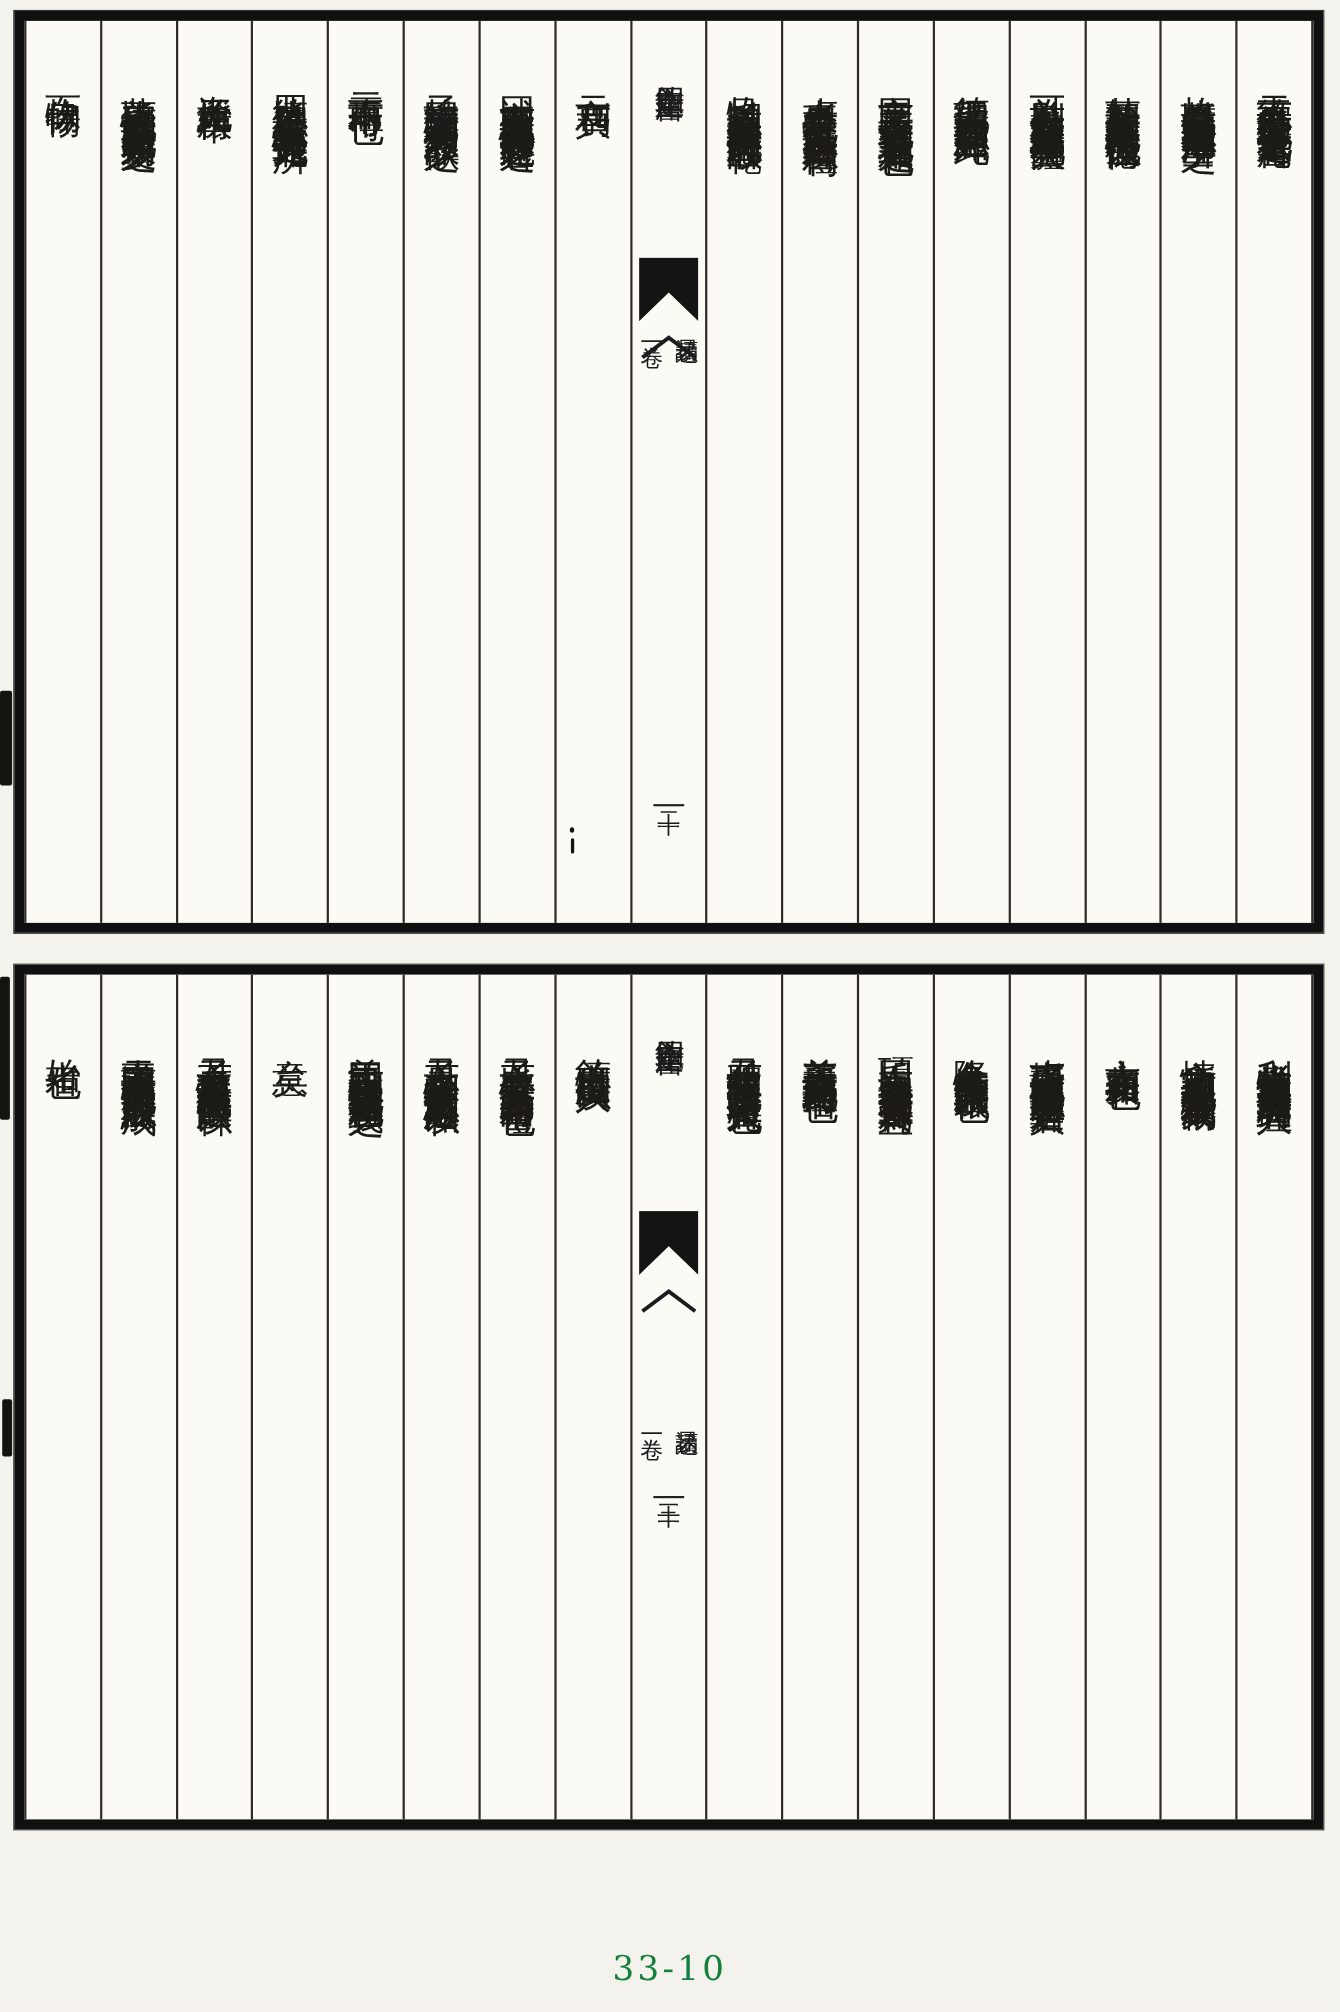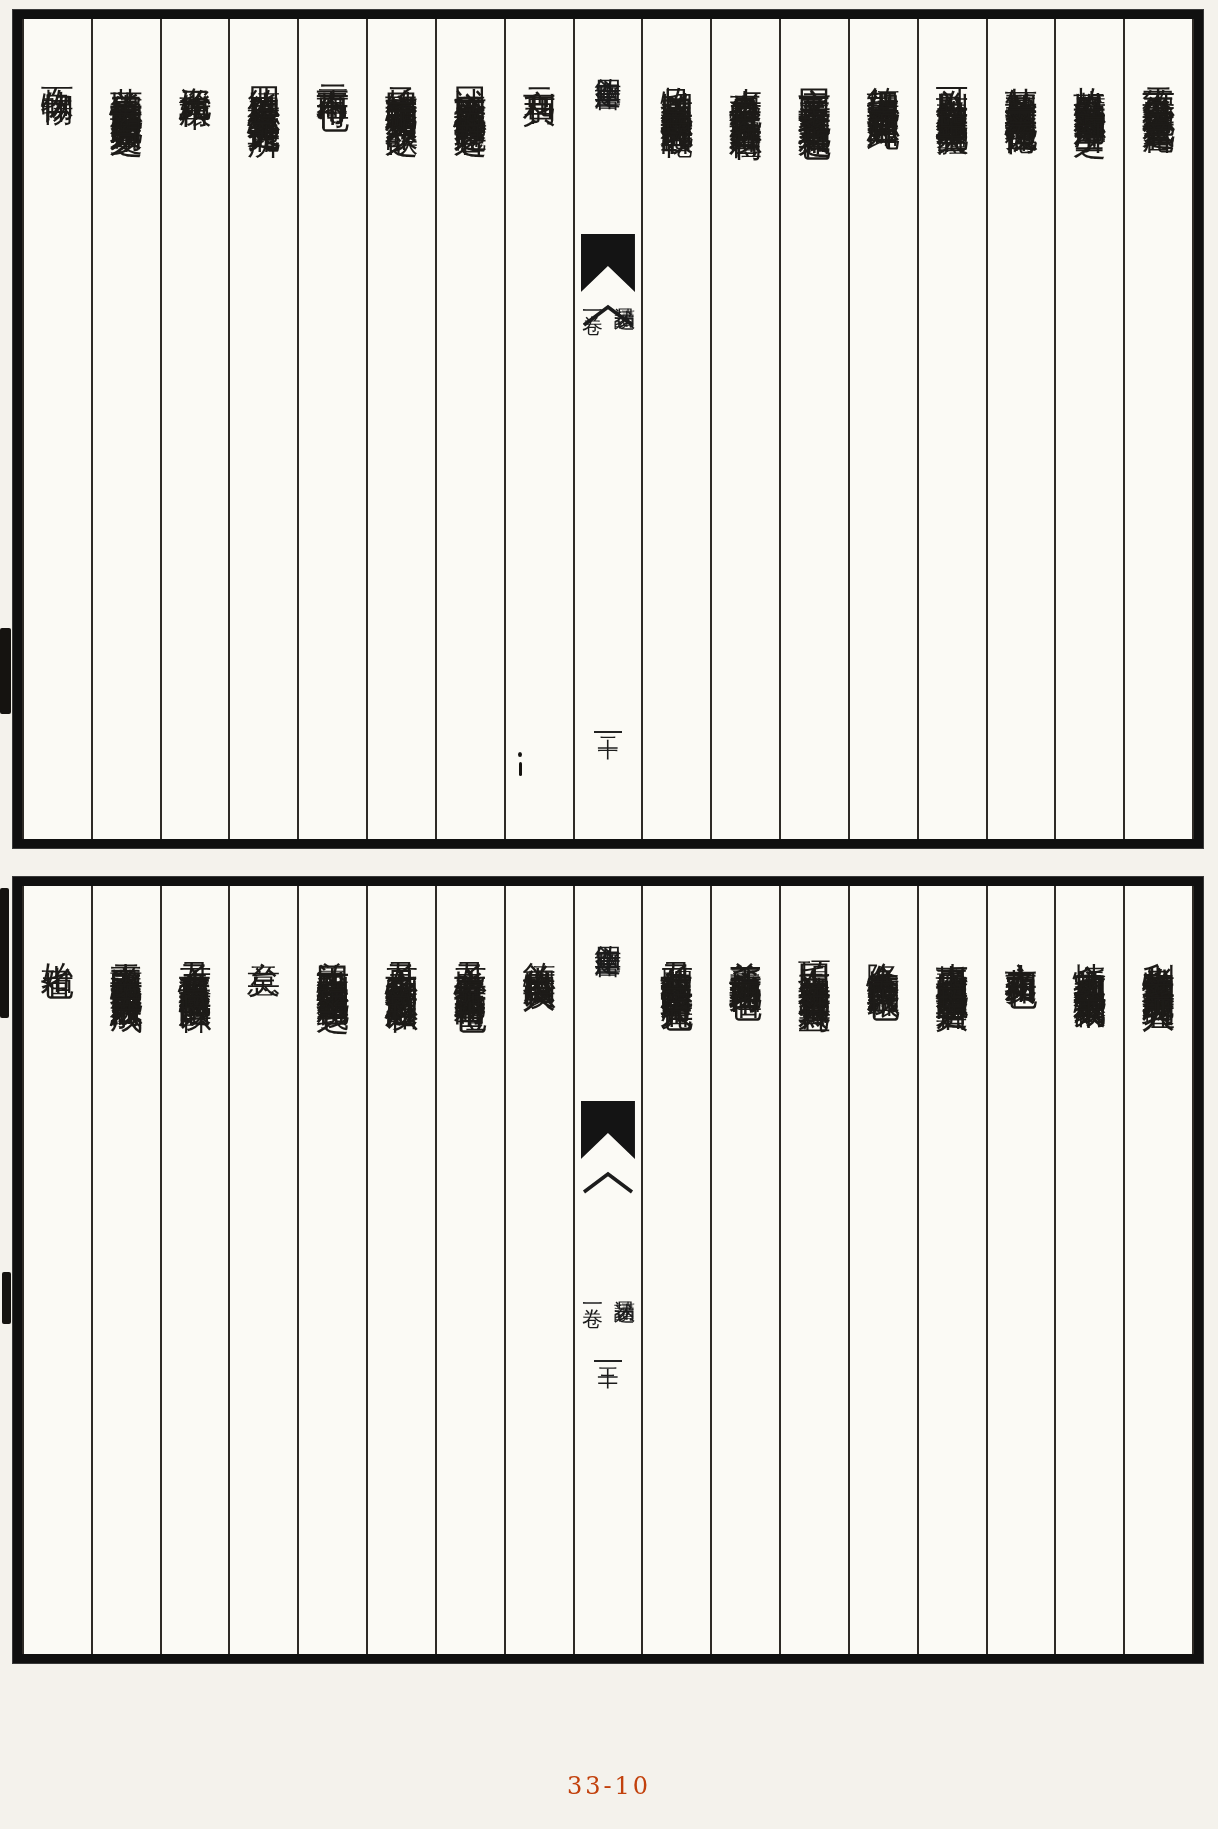--- a/index.html
+++ b/index.html
@@ -62,21 +62,21 @@
   #block-top .folio-wrap{top:688px;}
   #block-bottom .folio-wrap{top:450px;}
   .bx-folio{
     display:inline-block;writing-mode:vertical-rl;text-orientation:upright;
     font-size:21px;line-height:24px;
   }
   .folio-line{width:28px;height:2px;background:#222;margin:5px auto 0;}
   
   .page-number{
     position:absolute;top:1772px;left:50%;transform:translateX(-50%);
-    font-size:24px;letter-spacing:3px;color:#c2410c;
+    font-size:31px;letter-spacing:3px;color:#15803d;
     font-family:"DejaVu Serif","Liberation Serif",serif;
   }
   
   .artifact{position:absolute;background:#151310;}
   .a1{left:0;top:628px;width:11px;height:86px;border-radius:2px;}
   .a2{left:0;top:888px;width:9px;height:130px;border-radius:2px;}
   .a3{left:2px;top:1272px;width:9px;height:52px;border-radius:2px;}
   .speck-dot{left:518px;top:752px;width:4px;height:5px;border-radius:50%;}
   .speck-dash{left:519px;top:762px;width:3px;height:14px;border-radius:2px;}
 </style>

